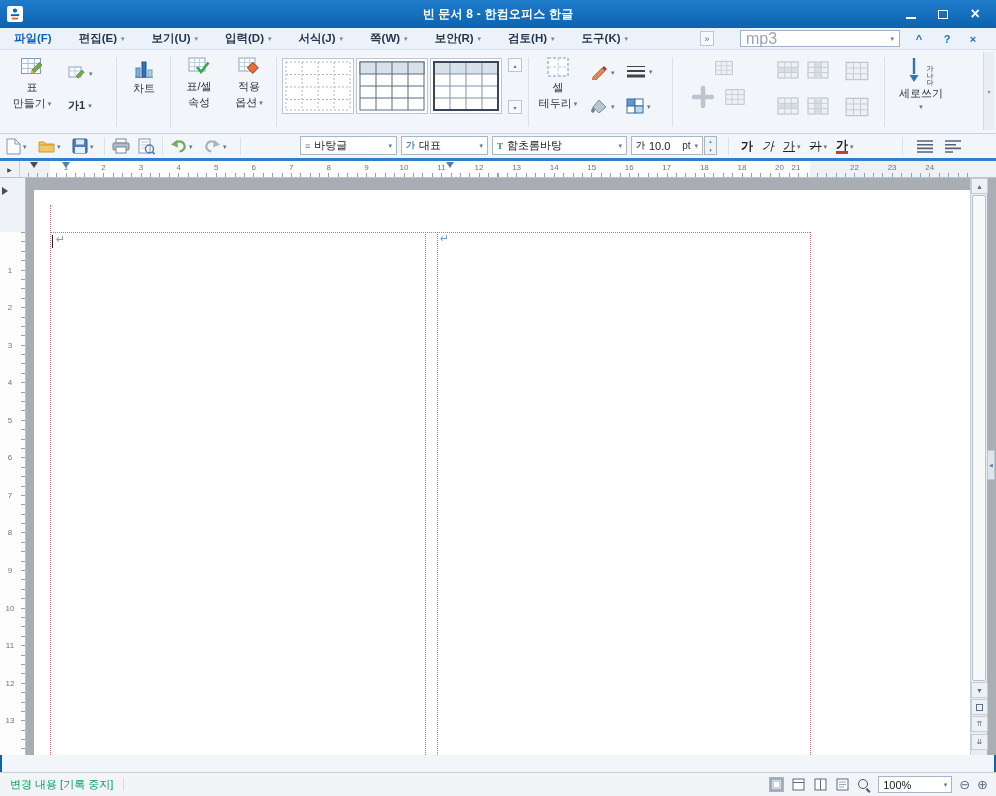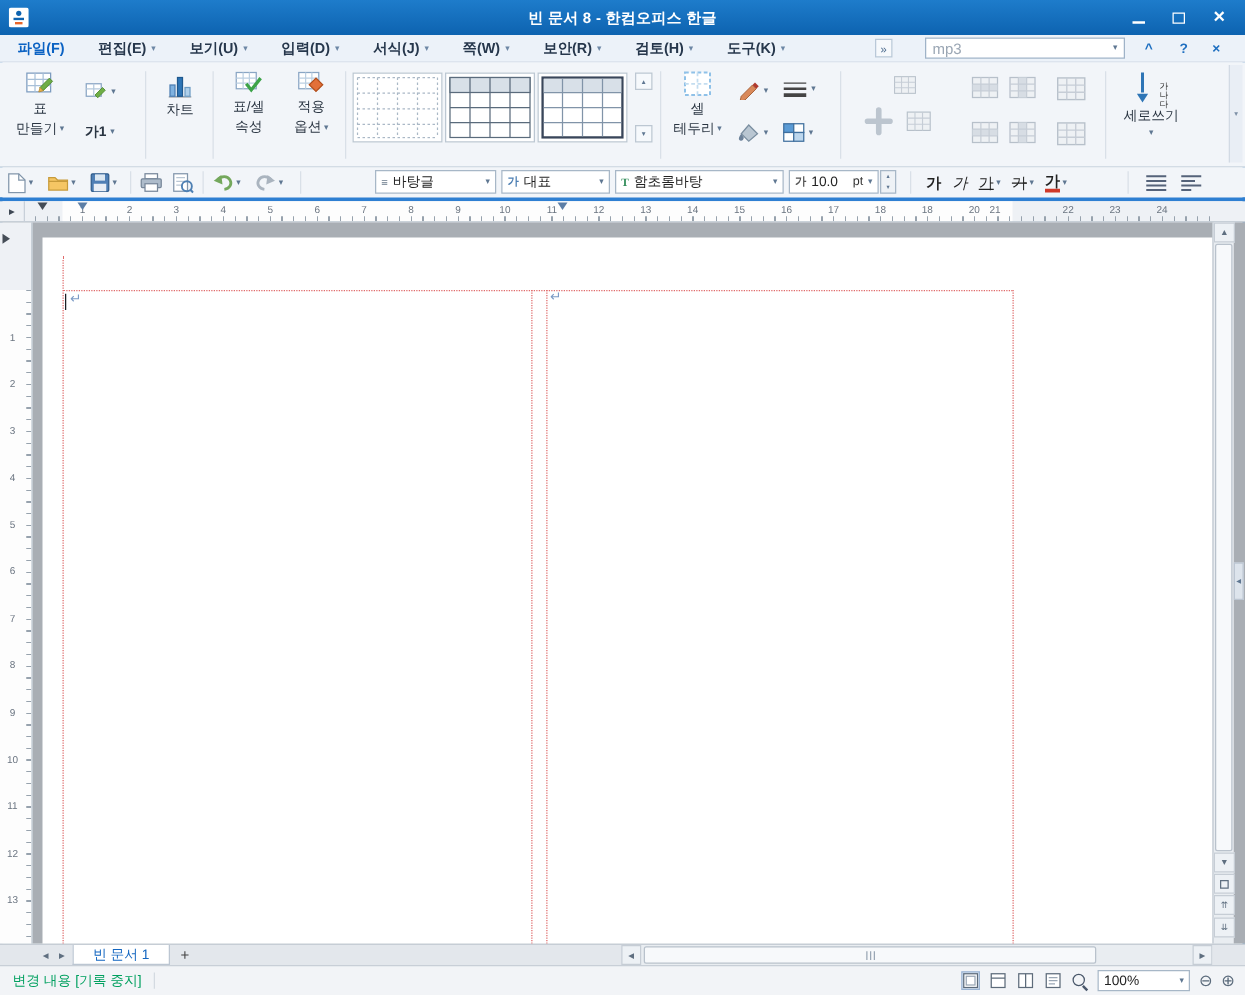--- a/index.html
+++ b/index.html
@@ -20,21 +20,21 @@
   .glyph-max{width:10px;height:9px;border:1.5px solid #fff;display:block;}
   .glyph-close{color:#fff;font-size:16px;font-weight:bold;line-height:1;}
   
   .menubar{position:absolute;left:0;top:28px;width:100%;height:22px;background:#ecf2f9;border-bottom:1px solid #d7e0ea;}
   .menu-items{position:absolute;left:6px;top:0;height:21px;display:flex;align-items:center;}
   .menu-item{display:flex;align-items:center;padding:0 8px;margin-right:11px;font-size:11.5px;color:#26374c;font-weight:bold;white-space:nowrap;}
   .menu-item.file .mlabel{color:var(--c-file-menu);}
   .marrow{font-size:7px;color:#6d87a5;margin-left:4px;}
   .menu-more{position:absolute;left:700px;top:3px;width:14px;height:15px;border:1px solid #b9c8d8;background:#f6f9fc;color:#4a6a8d;font-size:9px;display:flex;align-items:center;justify-content:center;}
   .search-combo{position:absolute;left:740px;top:2px;width:160px;height:17px;background:#fff;border:1px solid #9fb3c8;display:flex;align-items:center;padding:0 5px;}
-  .search-text{flex:1;font-size:12px;color:#9aa6b4;}
+  .search-text{flex:1;font-size:16px;color:#9aa6b4;}
   .ddarrow{font-size:7px;color:#5f7792;line-height:1;}
   .mbtn{position:absolute;top:3px;width:18px;height:16px;color:#1e6fc0;font-weight:bold;font-size:11px;display:flex;align-items:center;justify-content:center;}
   
   .ribbon{position:absolute;left:0;top:50px;width:100%;height:84px;background:#f2f5f9;border-bottom:1px solid #c9d3de;}
   .rsep{position:absolute;top:7px;height:70px;width:1px;background:#d9e0e8;}
   .rbtn{position:absolute;display:flex;flex-direction:column;align-items:center;row-gap:3px;text-align:center;}
   .rlabel{font-size:11px;color:#2a3542;line-height:13px;display:flex;align-items:center;justify-content:center;gap:2px;white-space:nowrap;}
   .ricon{display:flex;align-items:center;justify-content:center;}
   .rsm{position:absolute;display:flex;align-items:center;gap:3px;padding:2px 4px;}
   .ga1{font-size:11px;font-weight:bold;color:#2a3542;}
@@ -634,38 +634,20 @@
       <span class="sbtn" style="top:504px;">▼</span>
       <span class="sbtn" style="top:521px;">
           <i class="boxic"></i>
         </span>
       <span class="sbtn" style="top:538px;">⇈</span>
       <span class="sbtn" style="top:556px;">⇊</span>
     </div>
     <span class="sidehandle">◀</span>
   </div>
 
-  <div class="tabrow">
-    <span class="tnav" style="left:30px;">◀</span>
-    <span class="tnav" style="left:43px;">▶</span>
-    <span class="doctab">
-        <span>빈 문서 1</span>
-      </span>
-    <span class="tadd">+</span>
-    <div class="hscroll">
-      <span class="sbtn" style="left:0;">◀</span>
-      <div class="hthumb">
-          <i></i>
-          <i></i>
-          <i></i>
-        </div>
-      <span class="sbtn" style="left:457px;">▶</span>
-    </div>
-    <span class="tabcorner"></span>
-  </div>
 
   <div class="statusbar">
     <span class="track">변경 내용 [기록 중지]</span>
     <i class="ssep"></i>
 
     <span class="status-right">
       <span class="viewic pressed">
           <svg width="13" height="13">
             <rect x="1" y="1" width="11" height="11" fill="#fff" stroke="#5d6b7a"></rect>
             <rect x="3" y="3" width="7" height="7" fill="none" stroke="#9aa7b5"></rect>

